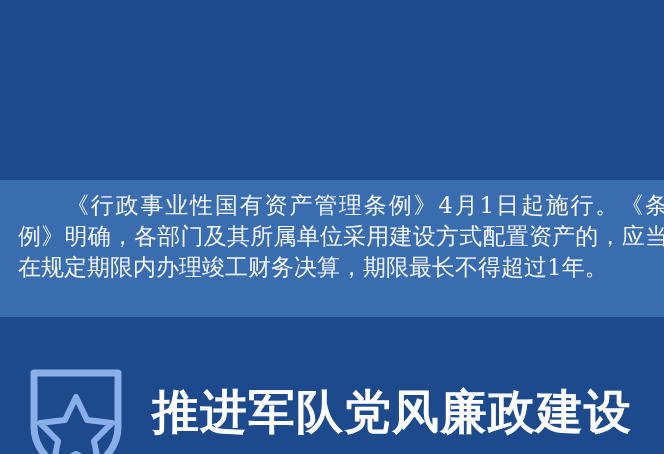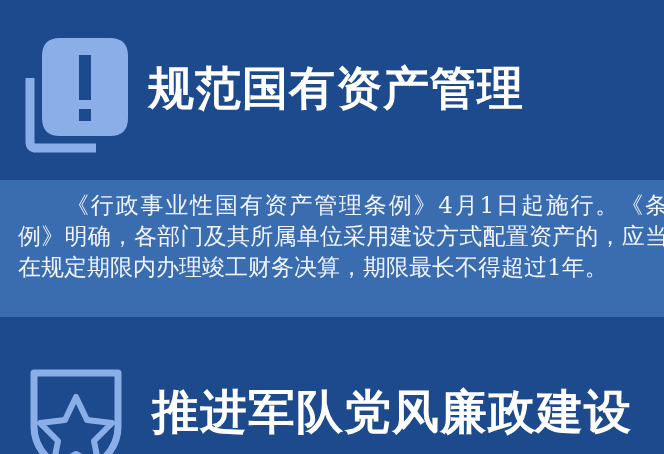--- a/index.html
+++ b/index.html
@@ -126,35 +126,20 @@
 </style>
 </head>
 <body>
 
 <div class="poster">
 
   <div class="band-top"></div>
   <div class="band-middle"></div>
   <div class="band-bottom"></div>
 
-  <div class="row-top">
-
-    <div class="icon-doc-wrap">
-      <svg width="110" height="118" viewBox="0 0 110 118" xmlns="http://www.w3.org/2000/svg">
-
-        <path d="M12 40 L12 104 Q12 110 18 110 L78 110" fill="none" stroke="#8aafe8" stroke-width="9" stroke-linecap="butt" stroke-linejoin="round"></path>
-
-        <path fill="#8aafe8" fill-rule="evenodd" d="M42 0 H92 Q110 0 110 18 V80 Q110 98 92 98 H42 Q24 98 24 80 V18 Q24 0 42 0 Z
-                 M61 17 H73 V62 H61 Z
-                 M61 71 H73 V83 H61 Z"></path>
-      </svg>
-    </div>
-
-    <div class="headline-top">规范国有资产管理</div>
-  </div>
 
   <div class="paragraph">《行政事业性国有资产管理条例》4月1日起施行。《条例》明确，各部门及其所属单位采用建设方式配置资产的，应当在规定期限内办理竣工财务决算，期限最长不得超过1年。</div>
 
   <div class="row-bottom">
 
     <div class="icon-shield-wrap">
       <svg width="100" height="118" viewBox="0 0 100 118" xmlns="http://www.w3.org/2000/svg">
 
         <path d="M8 8 H92 V62 Q92 92 50 112 Q8 92 8 62 Z" fill="none" stroke="#8aafe8" stroke-width="7" stroke-linejoin="round"></path>
 

